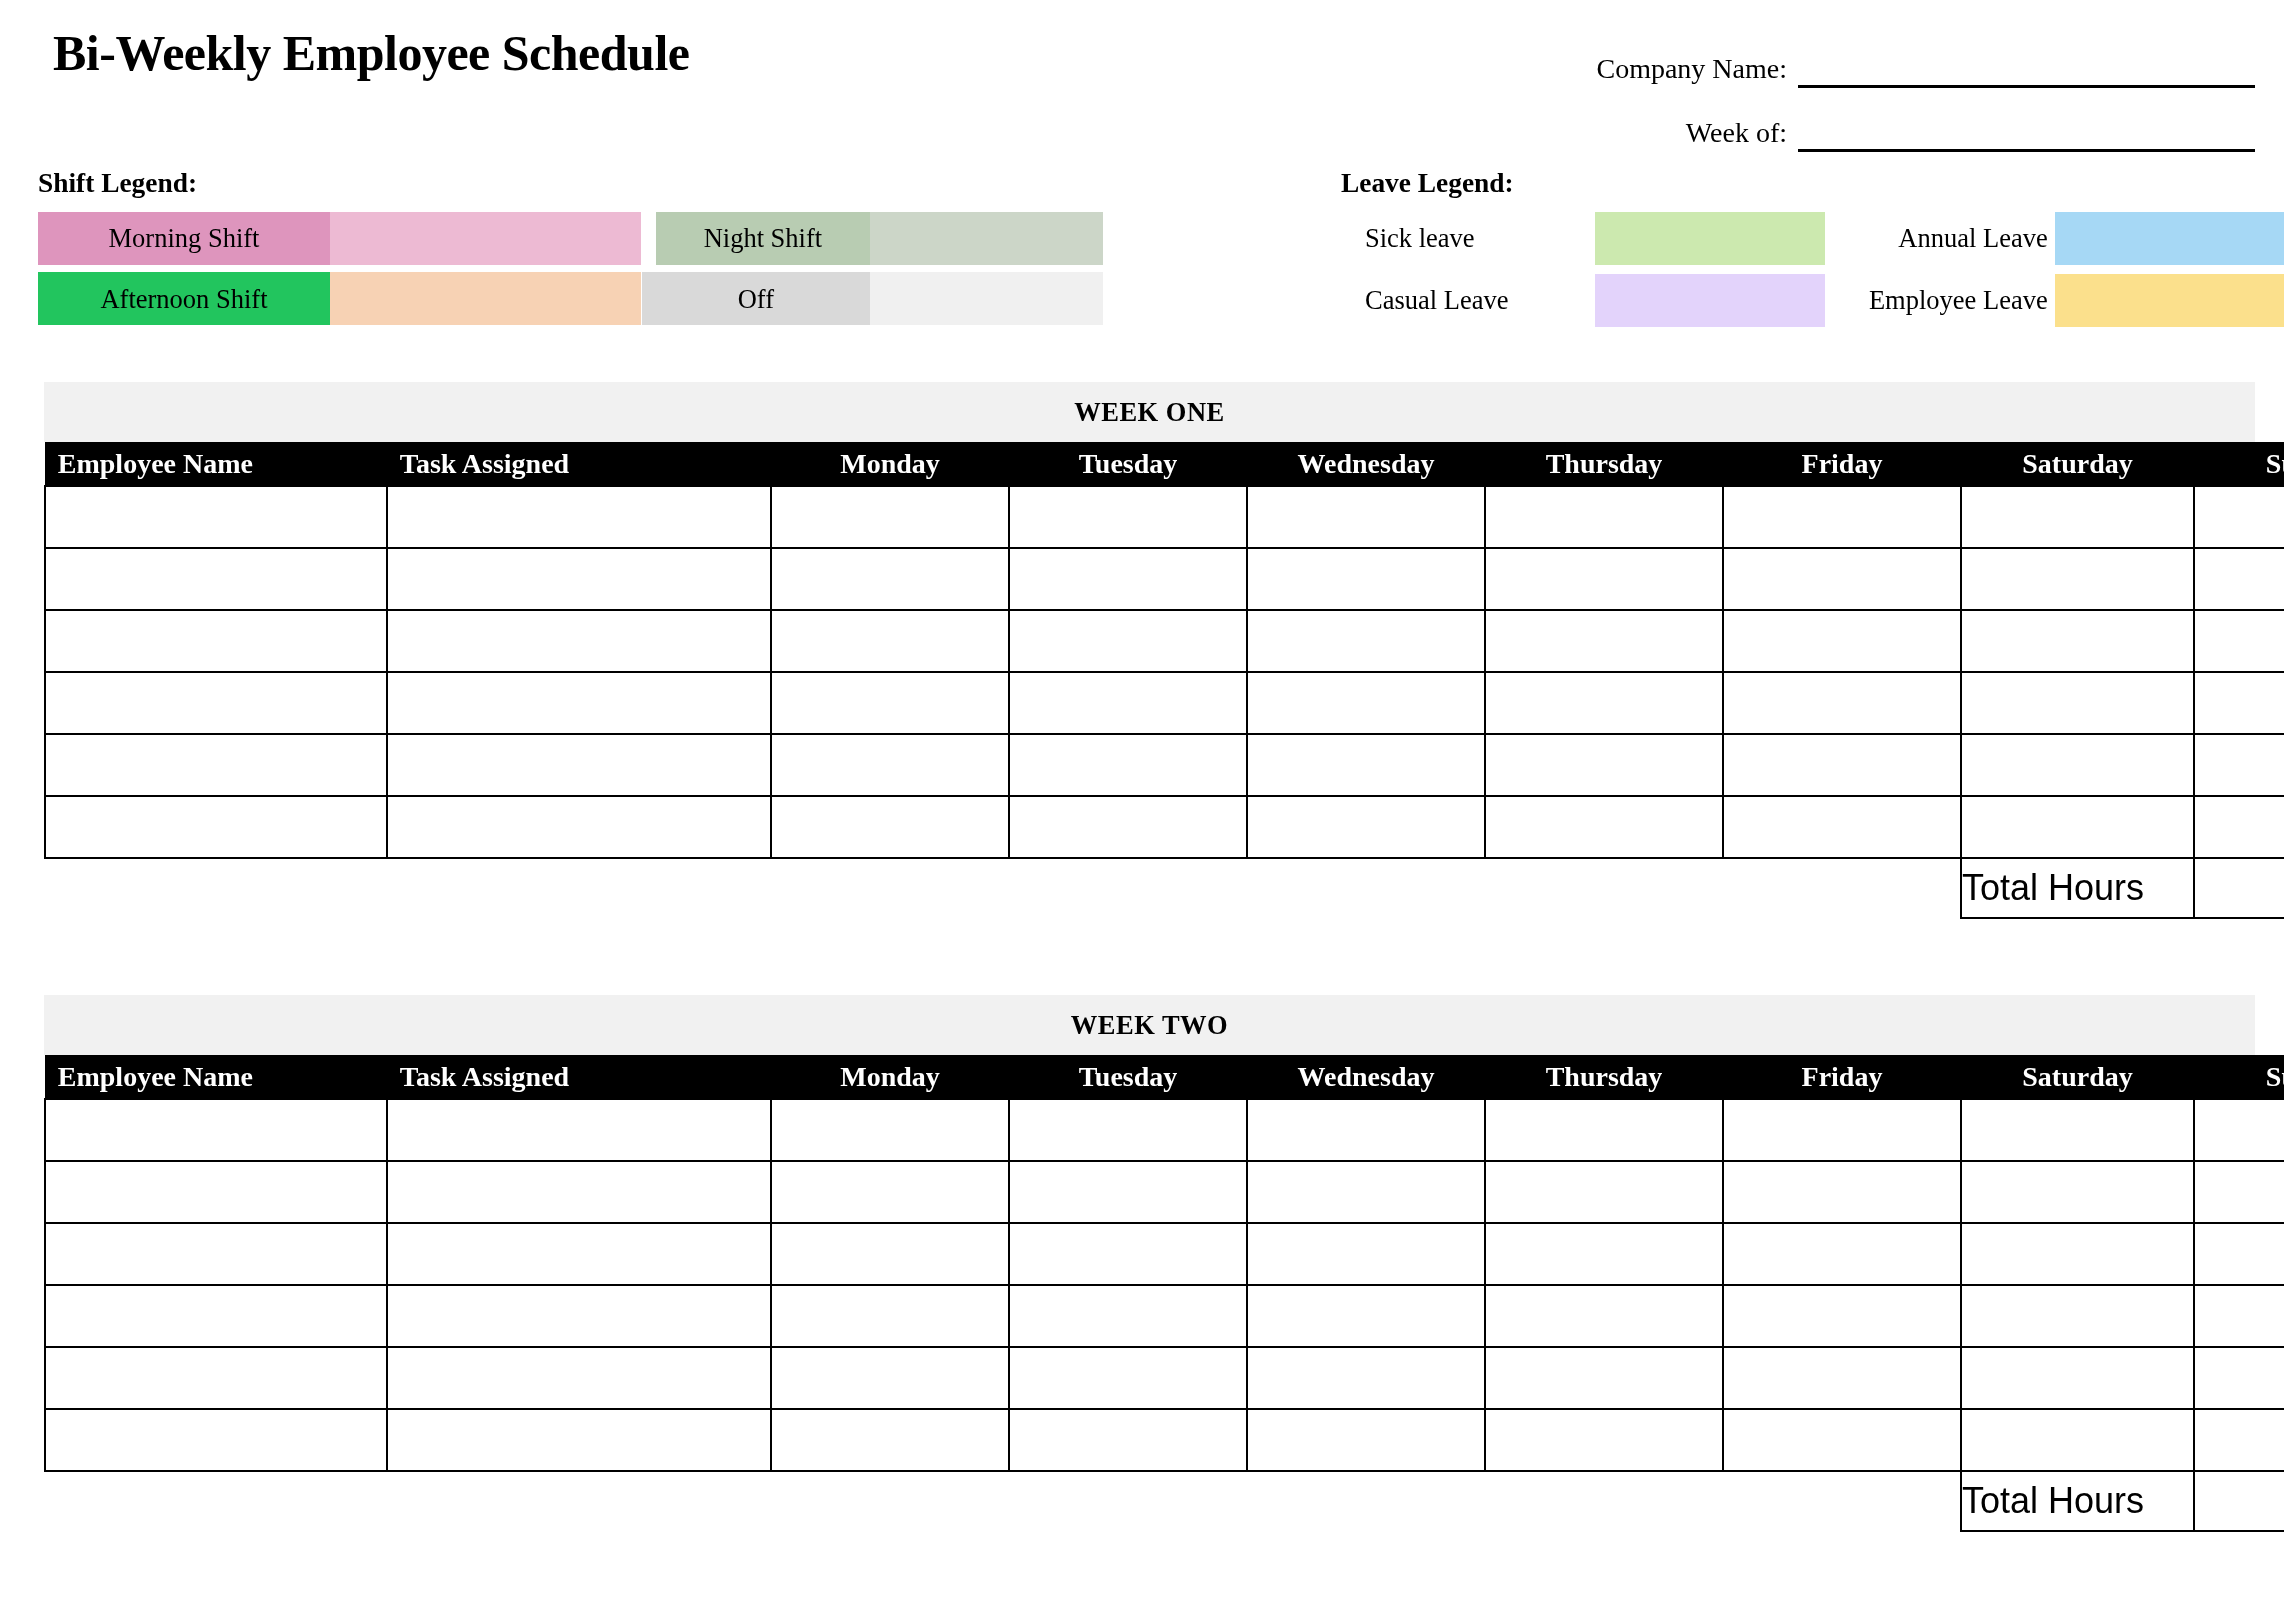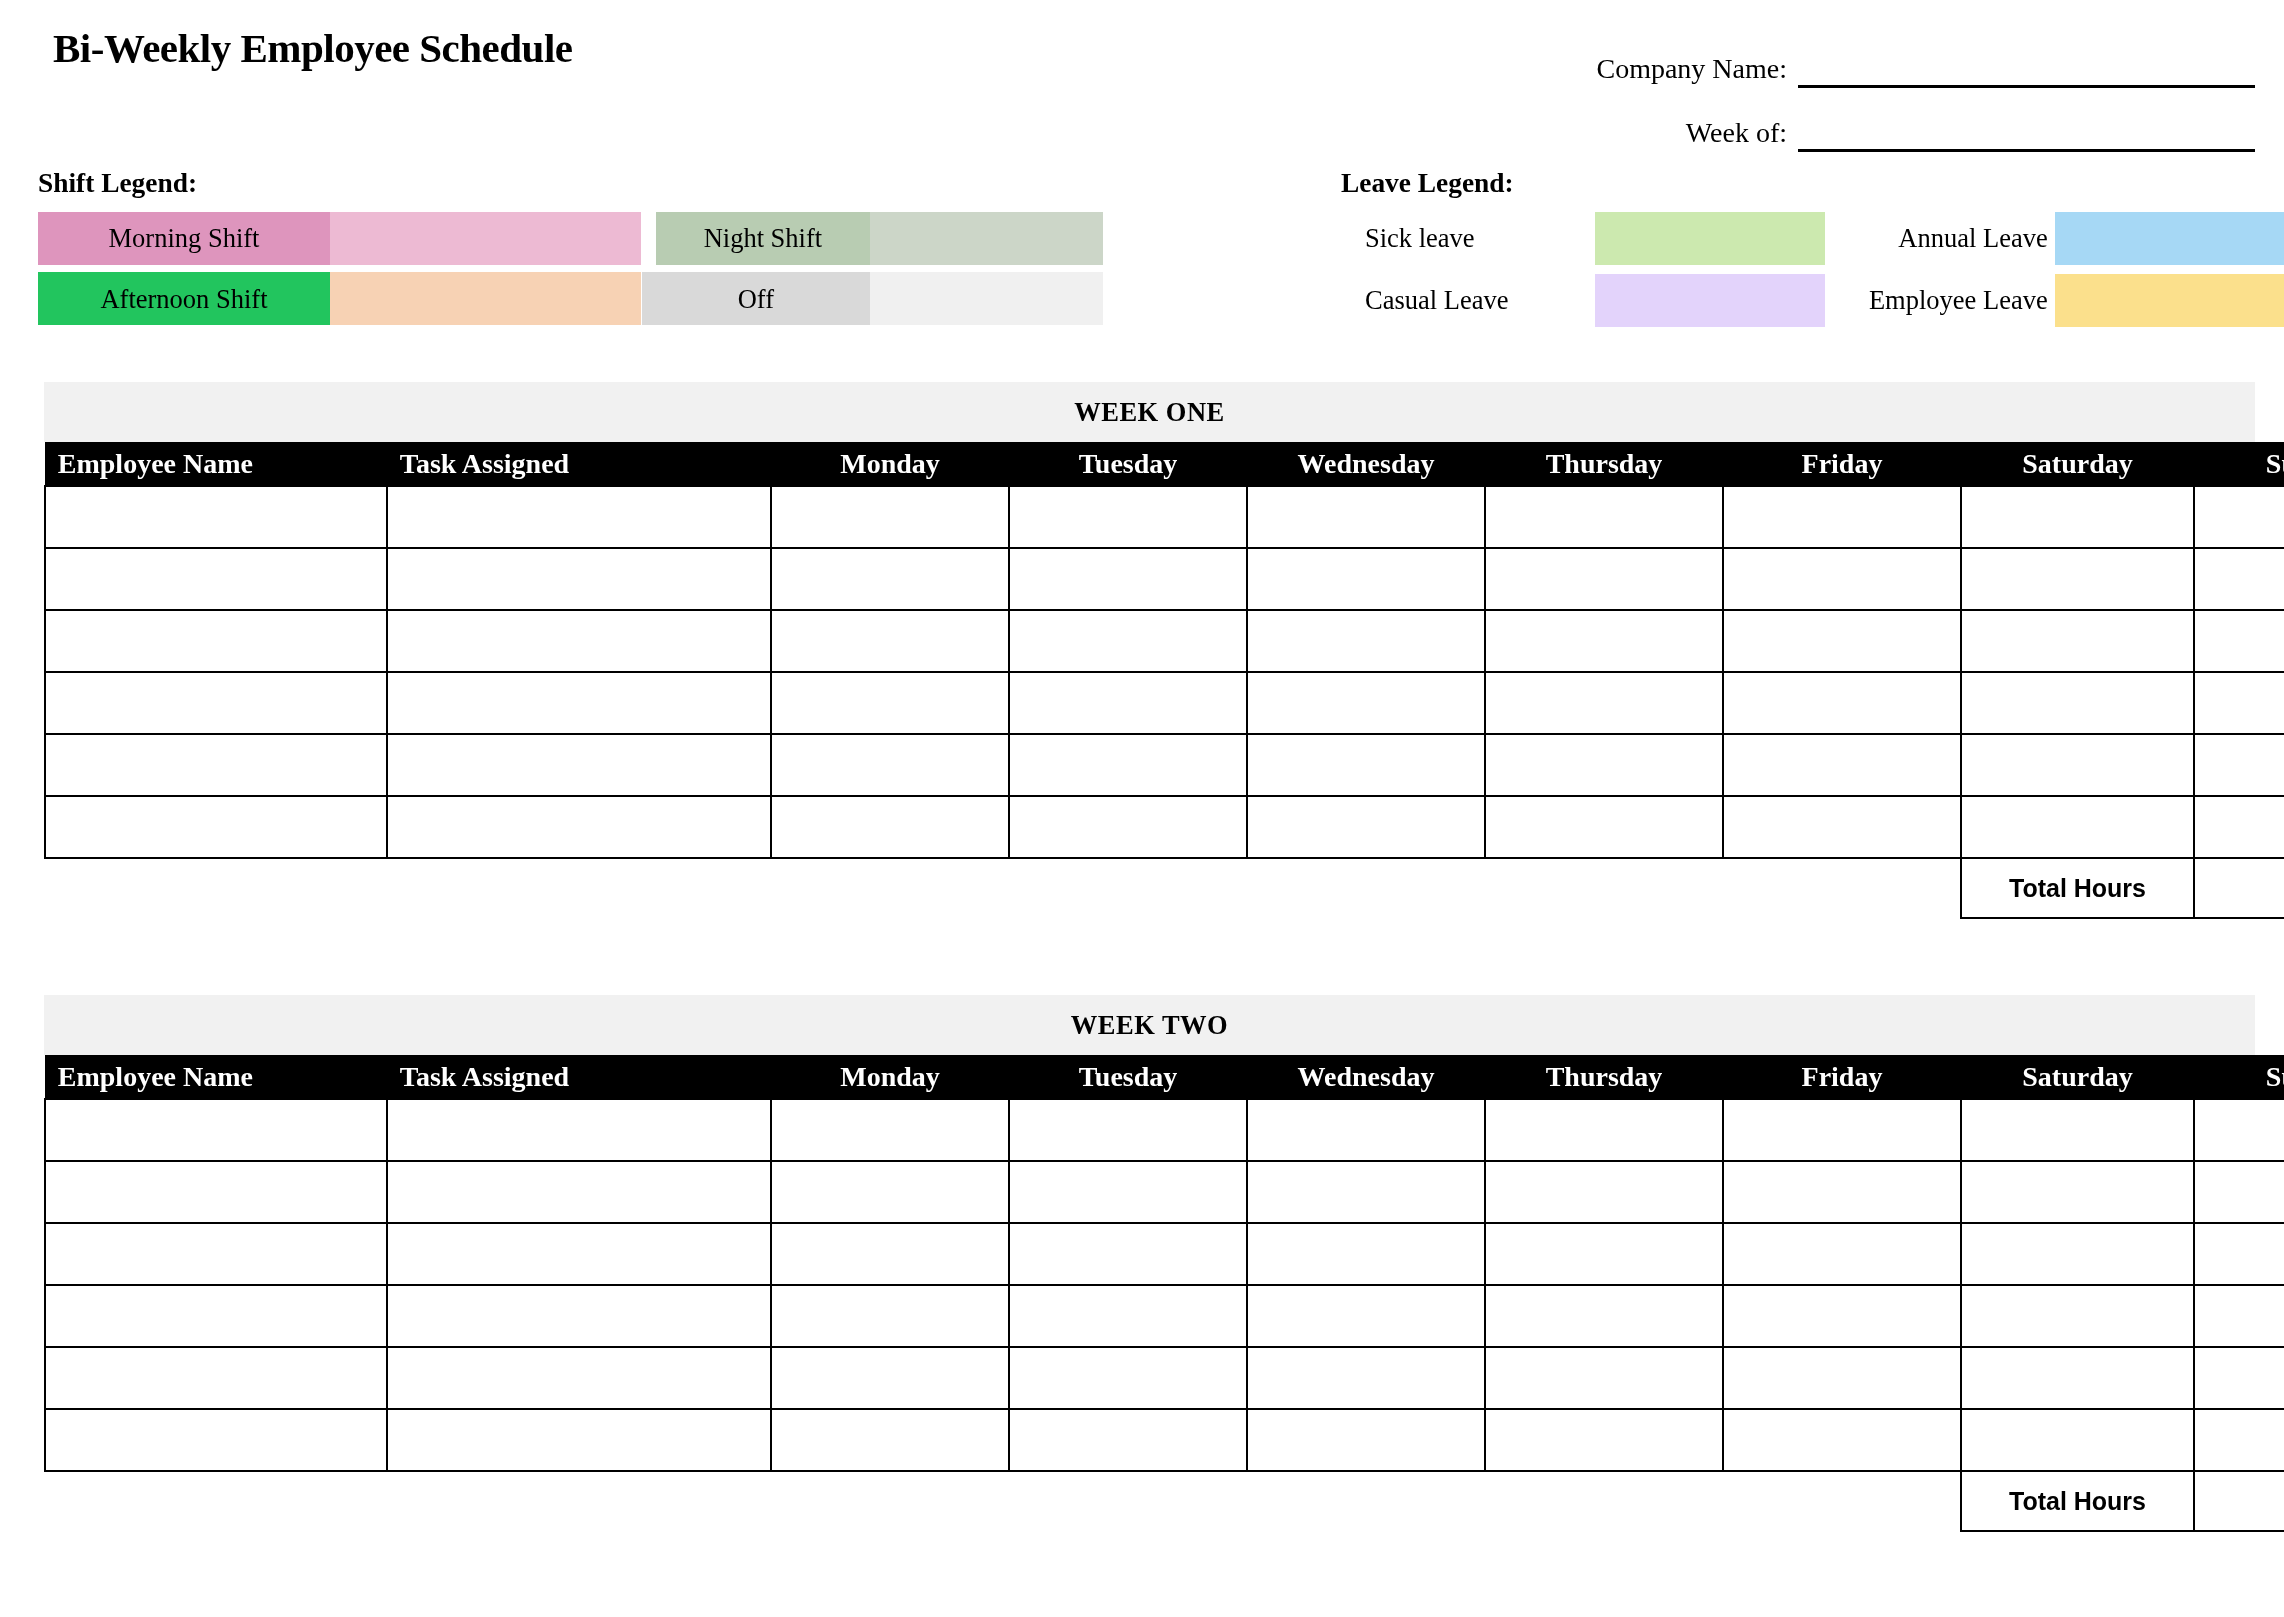--- a/index.html
+++ b/index.html
@@ -31,21 +31,21 @@
     width: 2284px;
     height: 174px;
   }
 
   .doc-title {
     position: absolute;
     left: 53px;
     top: 25.6px;
     font-family: "Liberation Serif", serif;
     font-weight: bold;
-    font-size: 41px;
+    font-size: 50px;
     letter-spacing: -0.5px;
     line-height: 1.1;
     white-space: nowrap;
   }
 
   .header-fields {
     position: absolute;
     right: 29px;
     top: 44px;
     width: 877px;
@@ -206,23 +206,22 @@
 
   
   tr.total-row td {
     border: none;
     background: transparent;
     height: 60px;
   }
   tr.total-row td.total-label {
     border: 2.7px solid #000000;
     font-family: "Liberation Sans", sans-serif;
-    font-weight: bold;
-    font-size: 25px;
-    text-align: center;
+    font-weight: normal;
+    font-size: 36px;
     background: #ffffff;
   }
   tr.total-row td.total-value {
     border: 2.7px solid #000000;
     background: #ffffff;
   }
 </style>
 </head>
 <body>
 

